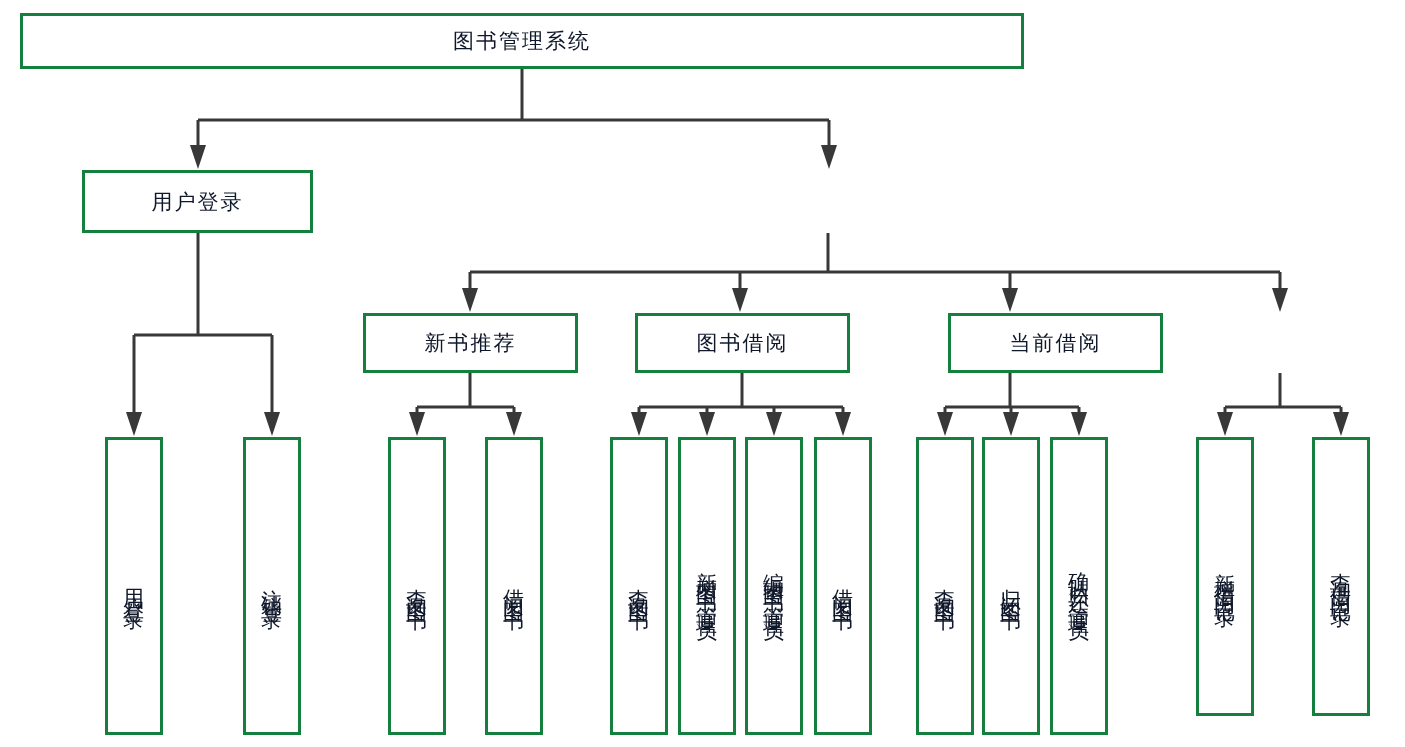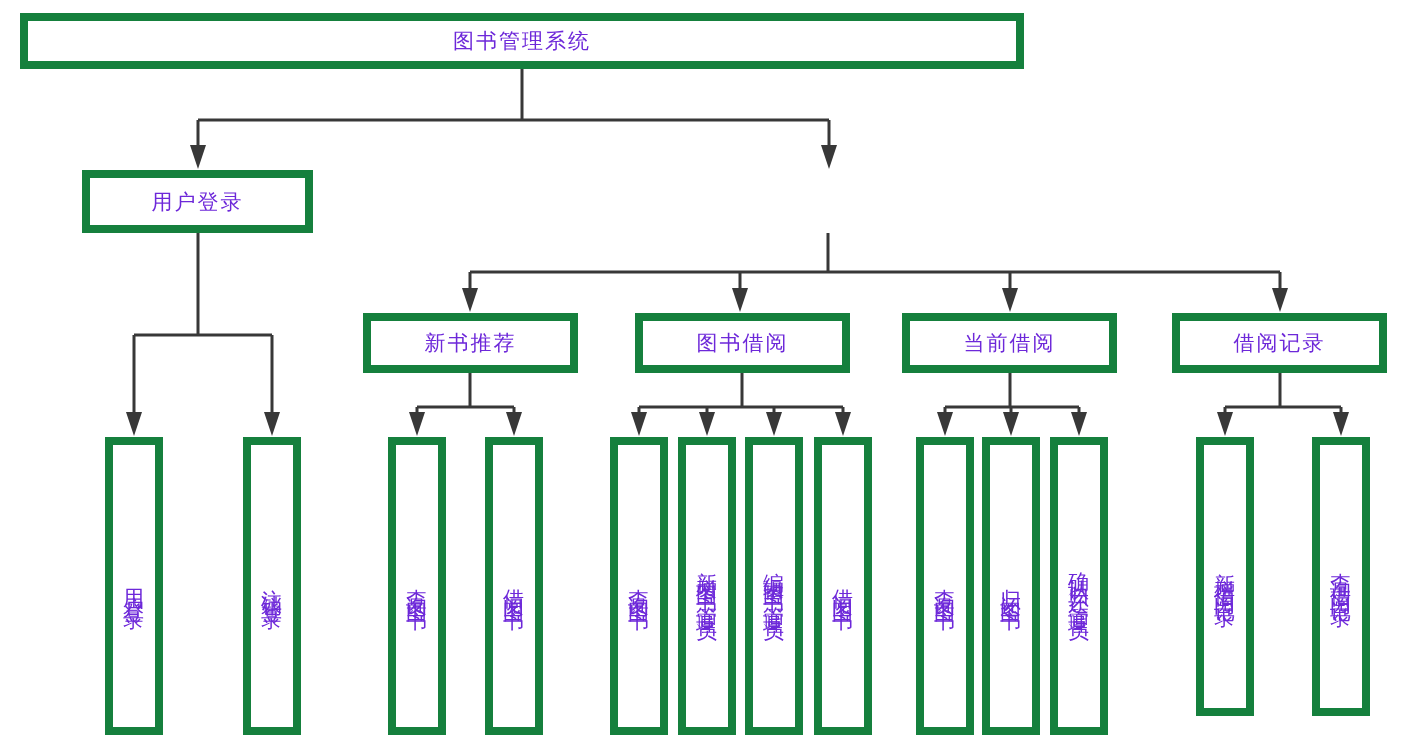--- a/index.html
+++ b/index.html
@@ -19,22 +19,22 @@
     position: absolute;
     left: 0;
     top: 0;
     width: 1405px;
     height: 747px;
   }
   .box {
     position: absolute;
     box-sizing: border-box;
     background: #ffffff;
-    border: 8px solid #15803d;
-    color: #6d28d9;
+    border: 3px solid #15803d;
+    color: #0f172a;
     display: flex;
     align-items: center;
     justify-content: center;
     font-size: 21px;
     letter-spacing: 2px;
     line-height: 1.2;
     white-space: nowrap;
   }
   .leaf {
     writing-mode: vertical-rl;
@@ -53,21 +53,21 @@
     letter-spacing: 1px;
     pointer-events: none;
   }
 
   
   .n-root   { left: 20px;   top: 13px;  width: 1004px; height: 56px; }
   .n-login  { left: 82px;   top: 170px; width: 231px;  height: 63px; }
   .n-mgmt   { left: 712px;  top: 170px; width: 232px;  height: 63px; }
   .n-rec    { left: 363px;  top: 313px; width: 215px;  height: 60px; }
   .n-borrow { left: 635px;  top: 313px; width: 215px;  height: 60px; }
-  .n-cur    { left: 902px;  top: 313px; width: 215px;  height: 60px; }
+  .n-cur    { left: 948px;  top: 313px; width: 215px;  height: 60px; }
   .n-hist   { left: 1172px; top: 313px; width: 215px;  height: 60px; }
 
   .lf       { top: 437px; width: 58px; height: 298px; }
   .lf-a1 { left: 105px; }
   .lf-a2 { left: 243px; }
   .lf-b1 { left: 388px; }
   .lf-b2 { left: 485px; }
   .lf-c1 { left: 610px; }
   .lf-c2 { left: 678px; }
   .lf-c3 { left: 745px; }
@@ -130,21 +130,20 @@
     </g>
   </svg>
 
   <div class="box n-root">图书管理系统</div>
 
   <div class="box n-login">用户登录</div>
 
   <div class="box n-rec">新书推荐</div>
   <div class="box n-borrow">图书借阅</div>
   <div class="box n-cur">当前借阅</div>
-  <div class="box n-hist">借阅记录</div>
 
   <div class="box leaf lf lf-a1">用户登录</div>
   <div class="box leaf lf lf-a2">注销登录</div>
 
   <div class="box leaf lf lf-b1">查询图书</div>
   <div class="box leaf lf lf-b2">借阅图书</div>
 
   <div class="box leaf lf lf-c1">查询图书</div>
   <div class="box leaf lf lf-c2">新增图书（管理员）</div>
   <div class="box leaf lf lf-c3">编辑图书（管理员）</div>

